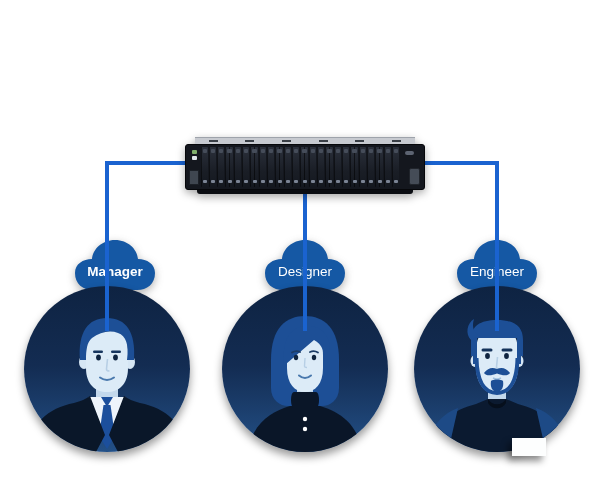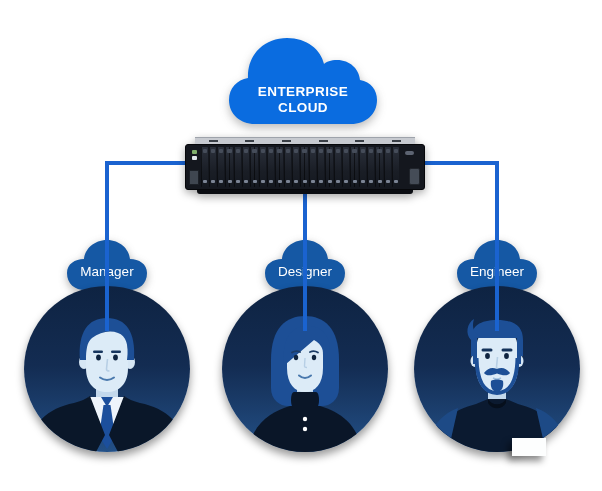--- a/index.html
+++ b/index.html
@@ -48,49 +48,38 @@
   
   .label-cloud{position:absolute;top:232px;width:96px;height:60px;z-index:2;
     filter:drop-shadow(0 3px 4px rgba(60,60,60,.4));}
   .label-cloud svg{position:absolute;inset:0;}
   .label-cloud .label{position:absolute;left:0;top:28px;width:100%;text-align:center;
     color:#fff;font-size:13.5px;line-height:24px;z-index:2;}
   .user-circle{position:absolute;top:286px;width:166px;height:166px;border-radius:50%;overflow:hidden;z-index:3;
     background:linear-gradient(180deg,var(--circle_top,#0e2342) 0%, #132c52 48%, var(--circle_bottom,#235087) 100%);
     box-shadow:0 5px 9px rgba(0,0,0,.4);}
   .user-circle svg{position:absolute;inset:0;}
-  .cl-manager .label-cloud{left:59px;} .cl-manager .user-circle{left:24px;}
+  .cl-manager .label-cloud{left:67px;font-weight:bold;} .cl-manager .user-circle{left:24px;}
   .cl-designer .label-cloud{left:257px;}.cl-designer .user-circle{left:222px;}
   .cl-engineer .label-cloud{left:449px;}.cl-engineer .user-circle{left:414px;}
   
   .watermark{position:absolute;left:512px;top:438px;width:34px;height:18px;background:#fdfefe;z-index:6;
     box-shadow:-4px 5px 7px rgba(0,0,0,.45);}
 </style>
 </head>
 <body>
 
 <div class="stage">
 
   <div class="line line-left-h"></div>
   <div class="line line-left-v"></div>
   <div class="line line-right-h"></div>
   <div class="line line-right-v"></div>
   <div class="line line-center-v"></div>
 
-  <div class="cloud-top">
-    <svg viewBox="0 0 152 94">
-      <path fill="#0a6ce0" d="M60 4 C80 4 94 16 97 30 C99 28 104 26 110 26 C123 26 132 35 133 46
-        C144 48 150 56 150 66 C150 80 139 90 124 90 L28 90 C13 90 2 80 2 66
-        C2 54 10 46 21 44 C20 20 38 4 60 4 Z"></path>
-    </svg>
-    <div class="cloud-title">
-      <div>ENTERPRISE</div>
-      <div>CLOUD</div>
-    </div>
-  </div>
 
   <div class="server">
     <div class="server-rail">
         <div class="tick"></div>
         <div class="tick"></div>
         <div class="tick"></div>
         <div class="tick"></div>
         <div class="tick"></div>
         <div class="tick"></div>
       </div>

